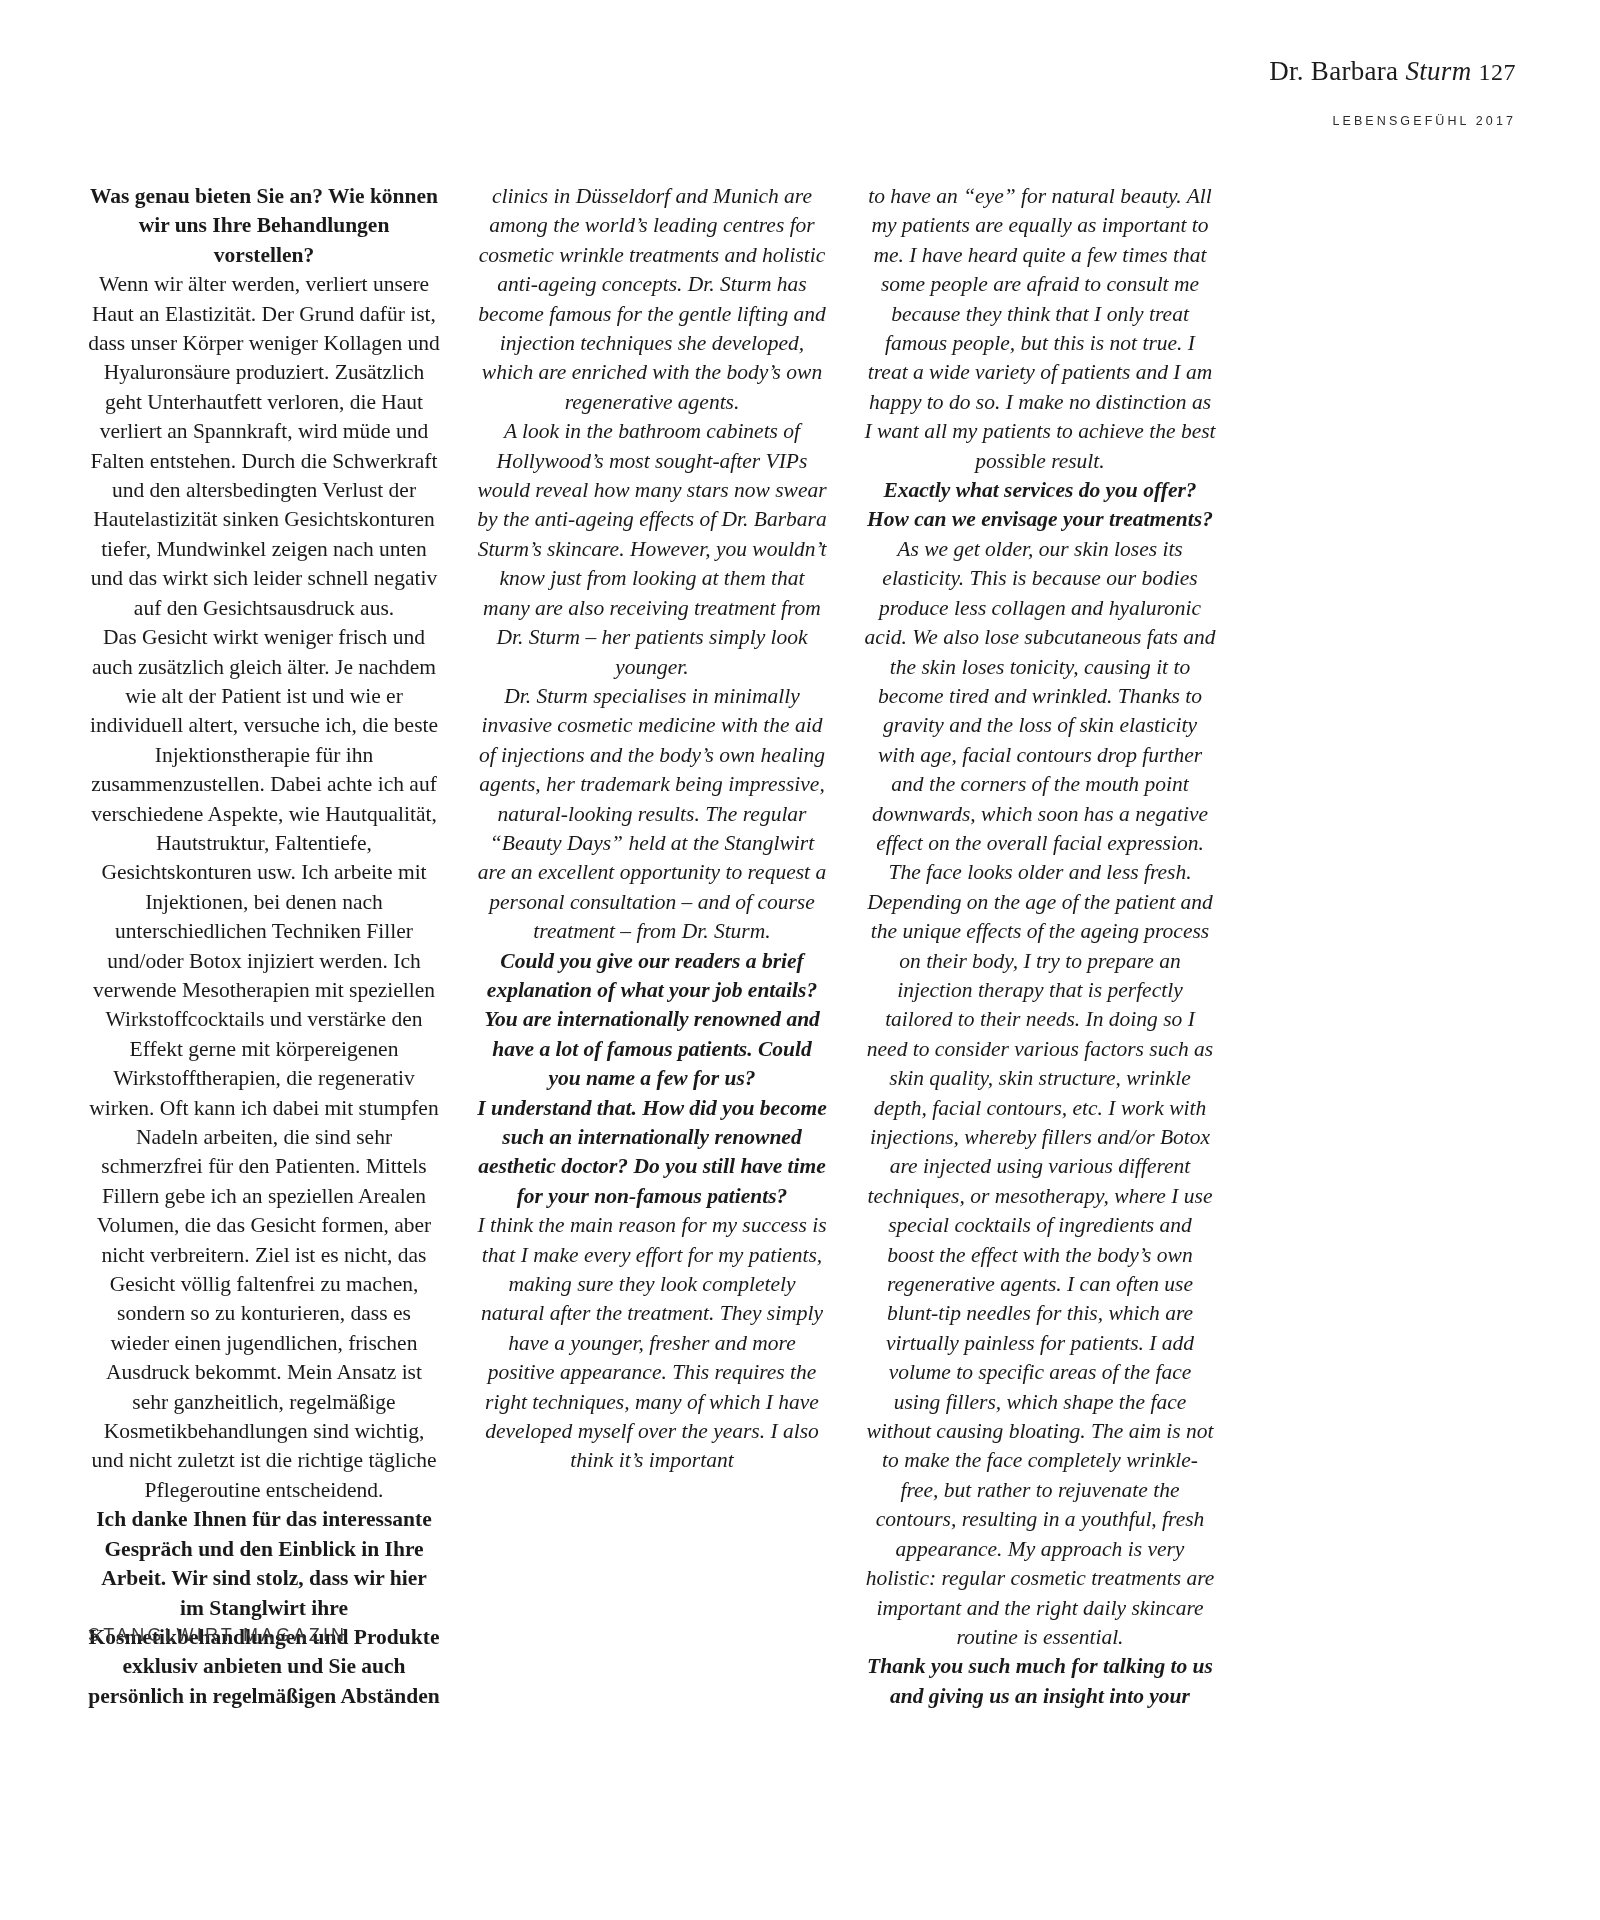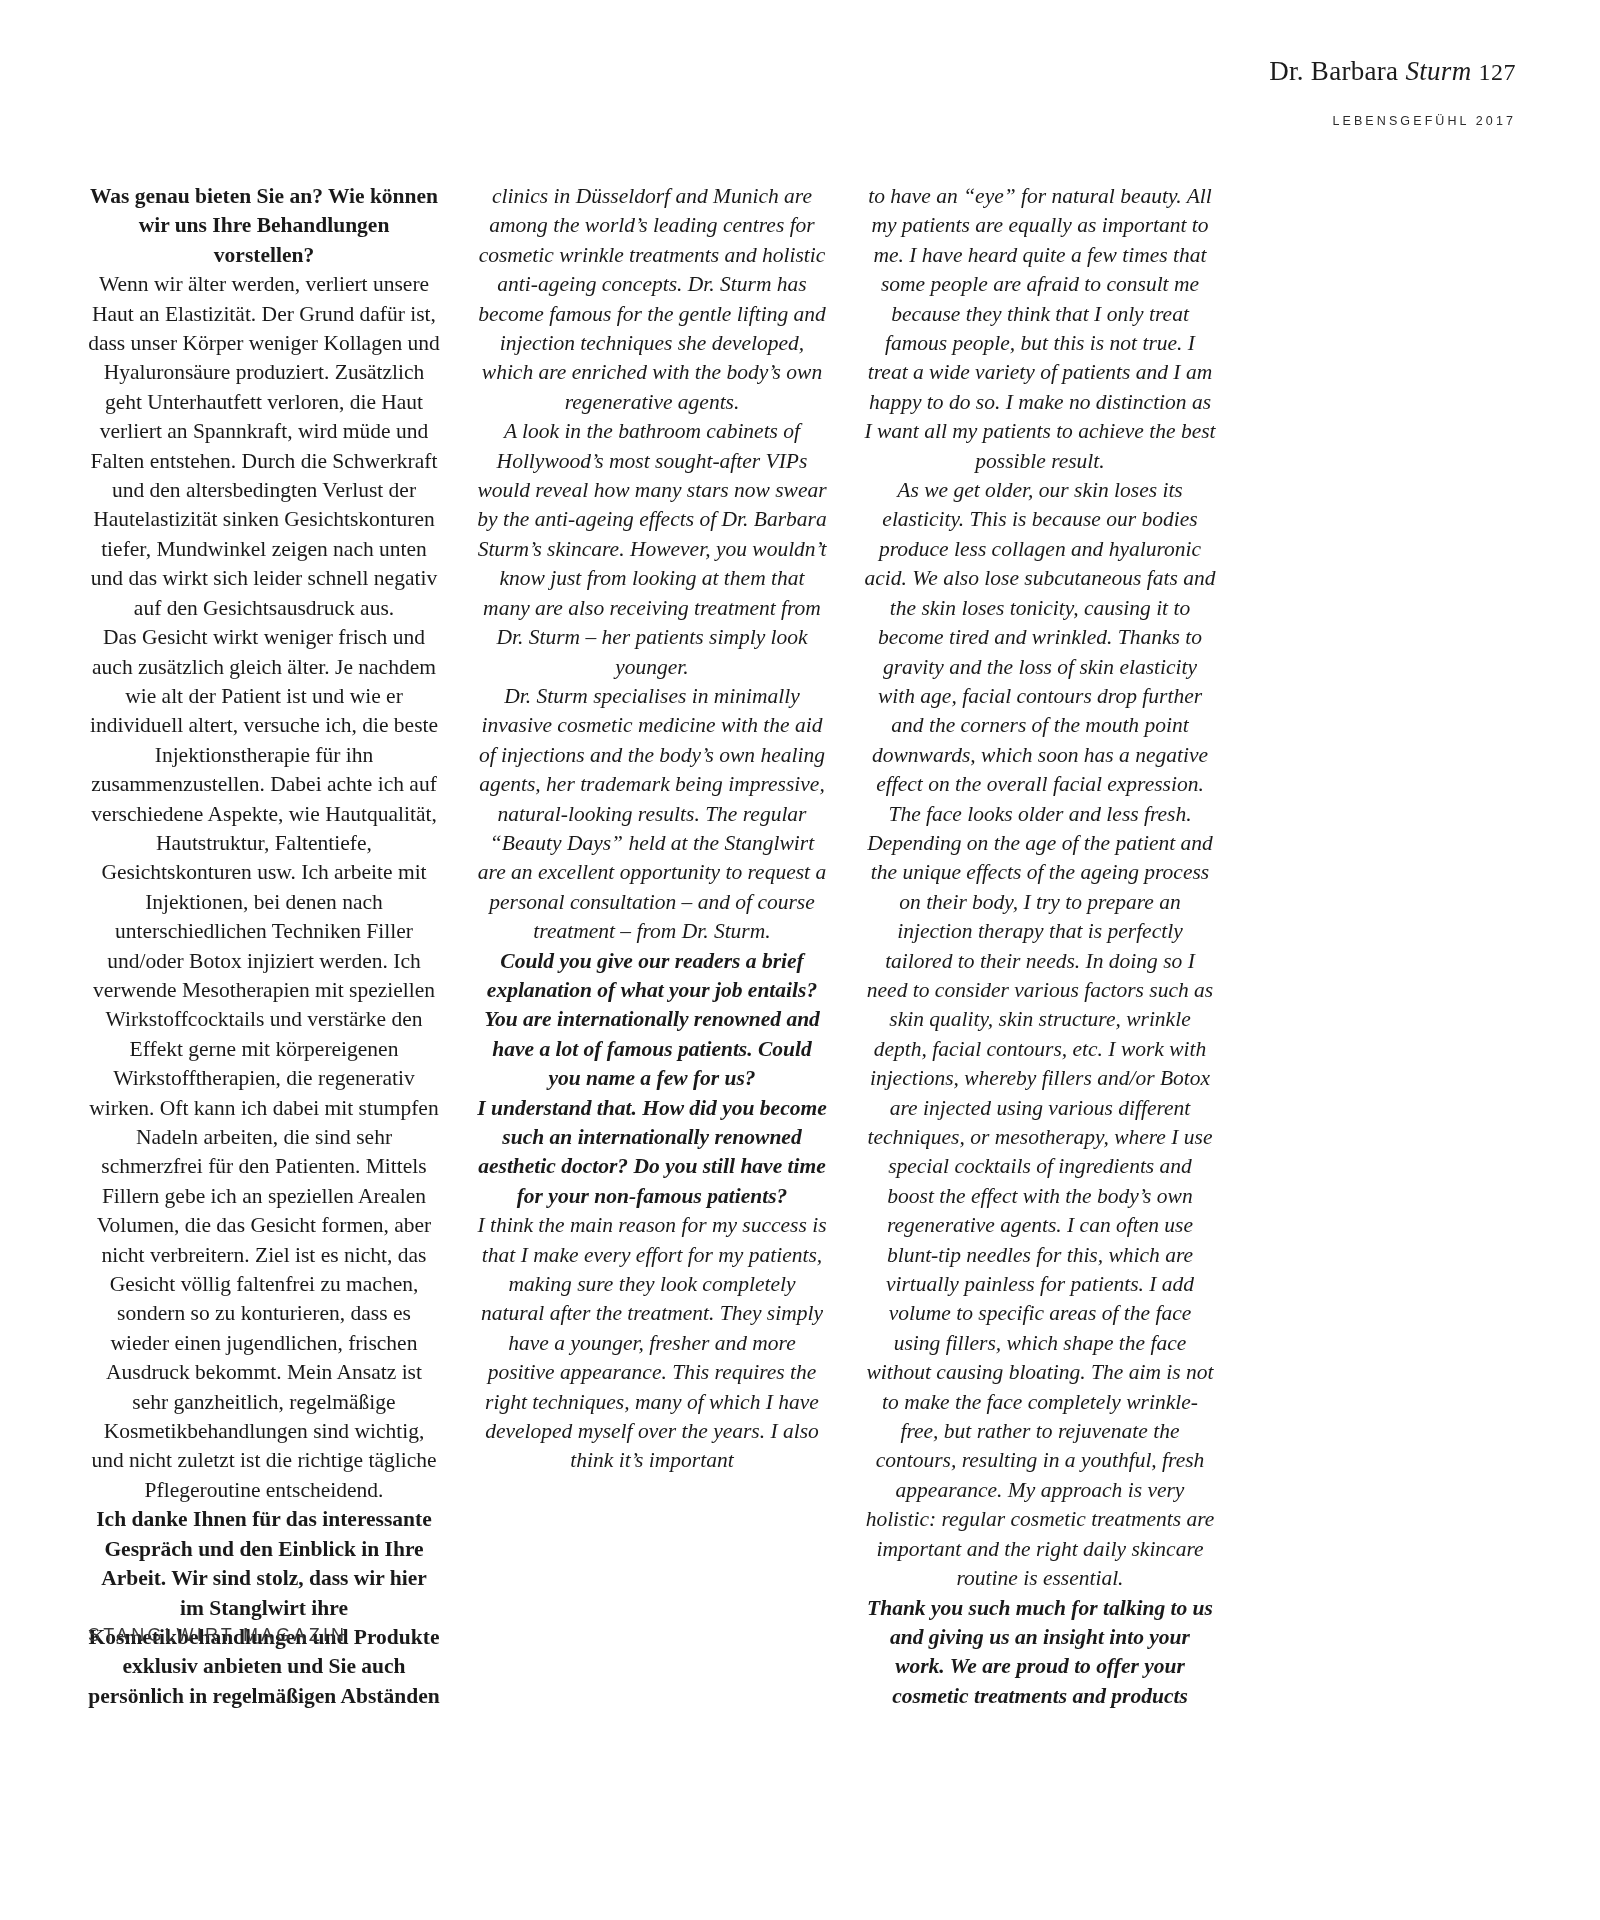--- a/index.html
+++ b/index.html
@@ -166,20 +166,21 @@
       <p class="sp-before">A look in the bathroom cabinets of Hollywood’s most sought-after VIPs would reveal how many stars now swear by the anti-ageing effects of Dr. Barbara Sturm’s skincare. However, you wouldn’t know just from looking at them that many are also receiving treatment from Dr. Sturm – her patients simply look younger.</p>
       <p class="sp-before">Dr. Sturm specialises in minimally invasive cosmetic medicine with the aid of injections and the body’s own healing agents, her trademark being impressive, natural-looking results. The regular “Beauty Days” held at the Stanglwirt are an excellent opportunity to request a personal consultation – and of course treatment – from Dr. Sturm.</p>
       <p class="q sp-before">Could you give our readers a brief explanation of what your job entails?</p>
       <p class="q sp-before">You are internationally renowned and have a lot of famous patients. Could you name a few for us?</p>
       <p class="q sp-before">I understand that. How did you become such an internationally renowned aesthetic doctor? Do you still have time for your non-famous patients?</p>
       <p class="tight">I think the main reason for my success is that I make every effort for my patients, making sure they look completely natural after the treatment. They simply have a younger, fresher and more positive appearance. This requires the right techniques, many of which I have developed myself over the years. I also think it’s important</p>
     </div>
 
     <div class="col col-en">
       <p>to have an “eye” for natural beauty. All my patients are equally as important to me. I have heard quite a few times that some people are afraid to consult me because they think that I only treat famous people, but this is not true. I treat a wide variety of patients and I am happy to do so. I make no distinction as I want all my patients to achieve the best possible result.</p>
+      <p class="q sp-before">Exactly what services do you offer? How can we envisage your treatments?</p>
       <p class="tight">As we get older, our skin loses its elasticity. This is because our bodies produce less collagen and hyaluronic acid. We also lose subcutaneous fats and the skin loses tonicity, causing it to become tired and wrinkled. Thanks to gravity and the loss of skin elasticity with age, facial contours drop further and the corners of the mouth point downwards, which soon has a negative effect on the overall facial expression.</p>
       <p class="tight">The face looks older and less fresh. Depending on the age of the patient and the unique effects of the ageing process on their body, I try to prepare an injection therapy that is perfectly tailored to their needs. In doing so I need to consider various factors such as skin quality, skin structure, wrinkle depth, facial contours, etc. I work with injections, whereby fillers and/or Botox are injected using various different techniques, or mesotherapy, where I use special cocktails of ingredients and boost the effect with the body’s own regenerative agents. I can often use blunt-tip needles for this, which are virtually painless for patients. I add volume to specific areas of the face using fillers, which shape the face without causing bloating. The aim is not to make the face completely wrinkle-free, but rather to rejuvenate the contours, resulting in a youthful, fresh appearance. My approach is very holistic: regular cosmetic treatments are important and the right daily skincare routine is essential.</p>
       <p class="q sp-before"><span>Thank you such much for talking to us and giving us an insight into your work. We are proud to offer your cosmetic treatments and products exclusively here at Stanglwirt and to have the pleasure of personally welcoming you to our regular “Beauty Days”.</span><span class="endmark"></span></p>
       <div class="urls">
         <div>www.dr-barbara-sturm.de</div>
 
       </div>
     </div>
 
   </div>

